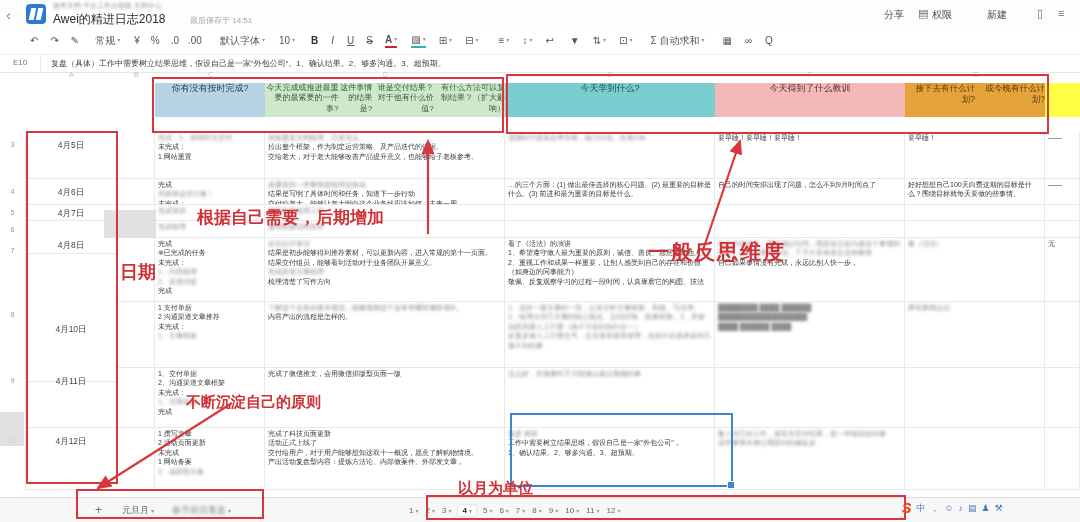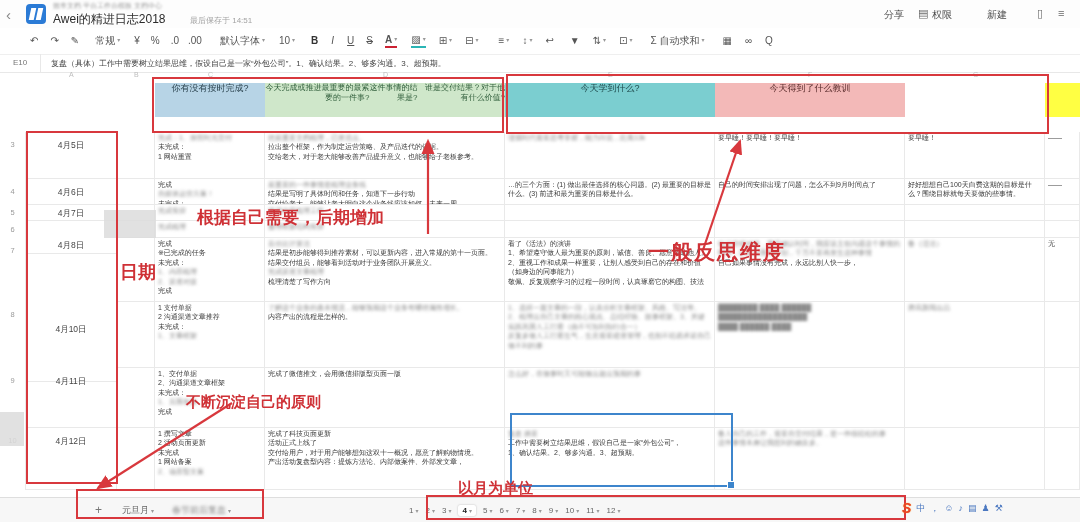--- a/index.html
+++ b/index.html
@@ -230,26 +230,31 @@
     <span class="abs colletter" style="left: 608px;">E</span>
     <span class="abs colletter" style="left: 808px;">F</span>
     <span class="abs colletter" style="left: 973px;">G</span>
     <div class="hcell" style="left: 155px; width: 110px; background: rgb(183, 212, 230); font-size: 9px; color: rgb(46, 70, 82);">
       <div>你有没有按时完成?</div>
     </div>
     <div class="hcell" style="left: 265px; width: 240px; background: rgb(207, 231, 202); font-size: 8px; color: rgb(47, 93, 58);">
       <div>今天完成或推进最重要的最紧要的一件事?</div>
       <div>这件事情的结果是?</div>
       <div>谁是交付结果？对于他有什么价值?</div>
+      <div>有什么方法可以复制结果？（扩大影响）</div>
     </div>
     <div class="hcell" style="left: 505px; width: 210px; background: rgb(123, 206, 208); font-size: 9px; color: rgb(31, 76, 78);">
       <div>今天学到什么?</div>
     </div>
     <div class="hcell" style="left: 715px; width: 190px; background: rgb(243, 185, 184); font-size: 9px; color: rgb(90, 44, 44);">
       <div>今天得到了什么教训</div>
+    </div>
+    <div class="hcell" style="left: 905px; width: 140px; background: rgb(230, 163, 59); font-size: 8.5px; color: rgb(91, 58, 0);">
+      <div>接下去有什么计划?</div>
+      <div>或今晚有什么计划?</div>
     </div>
     <div class="hcell" style="left: 1045px; width: 35px; background: rgb(255, 255, 67); font-size: 8px; color: rgb(85, 85, 0);"></div>
     <div class="gnum" style="top: 132px; height: 47px; padding-top: 8px;">3</div>
     <div class="dcell" style="top: 132px; height: 47px; padding-top: 8px;">4月5日</div>
     <div class="cell" style="left: 117px; top: 132px; width: 38px; height: 47px;"></div>
     <div class="cell" style="left: 155px; top: 132px; width: 110px; height: 47px;">
       <div class="ln bl">完成：1、按照时光交付</div>
       <div class="ln">未完成：</div>
       <div class="ln">1  网站重置</div>
     </div>

